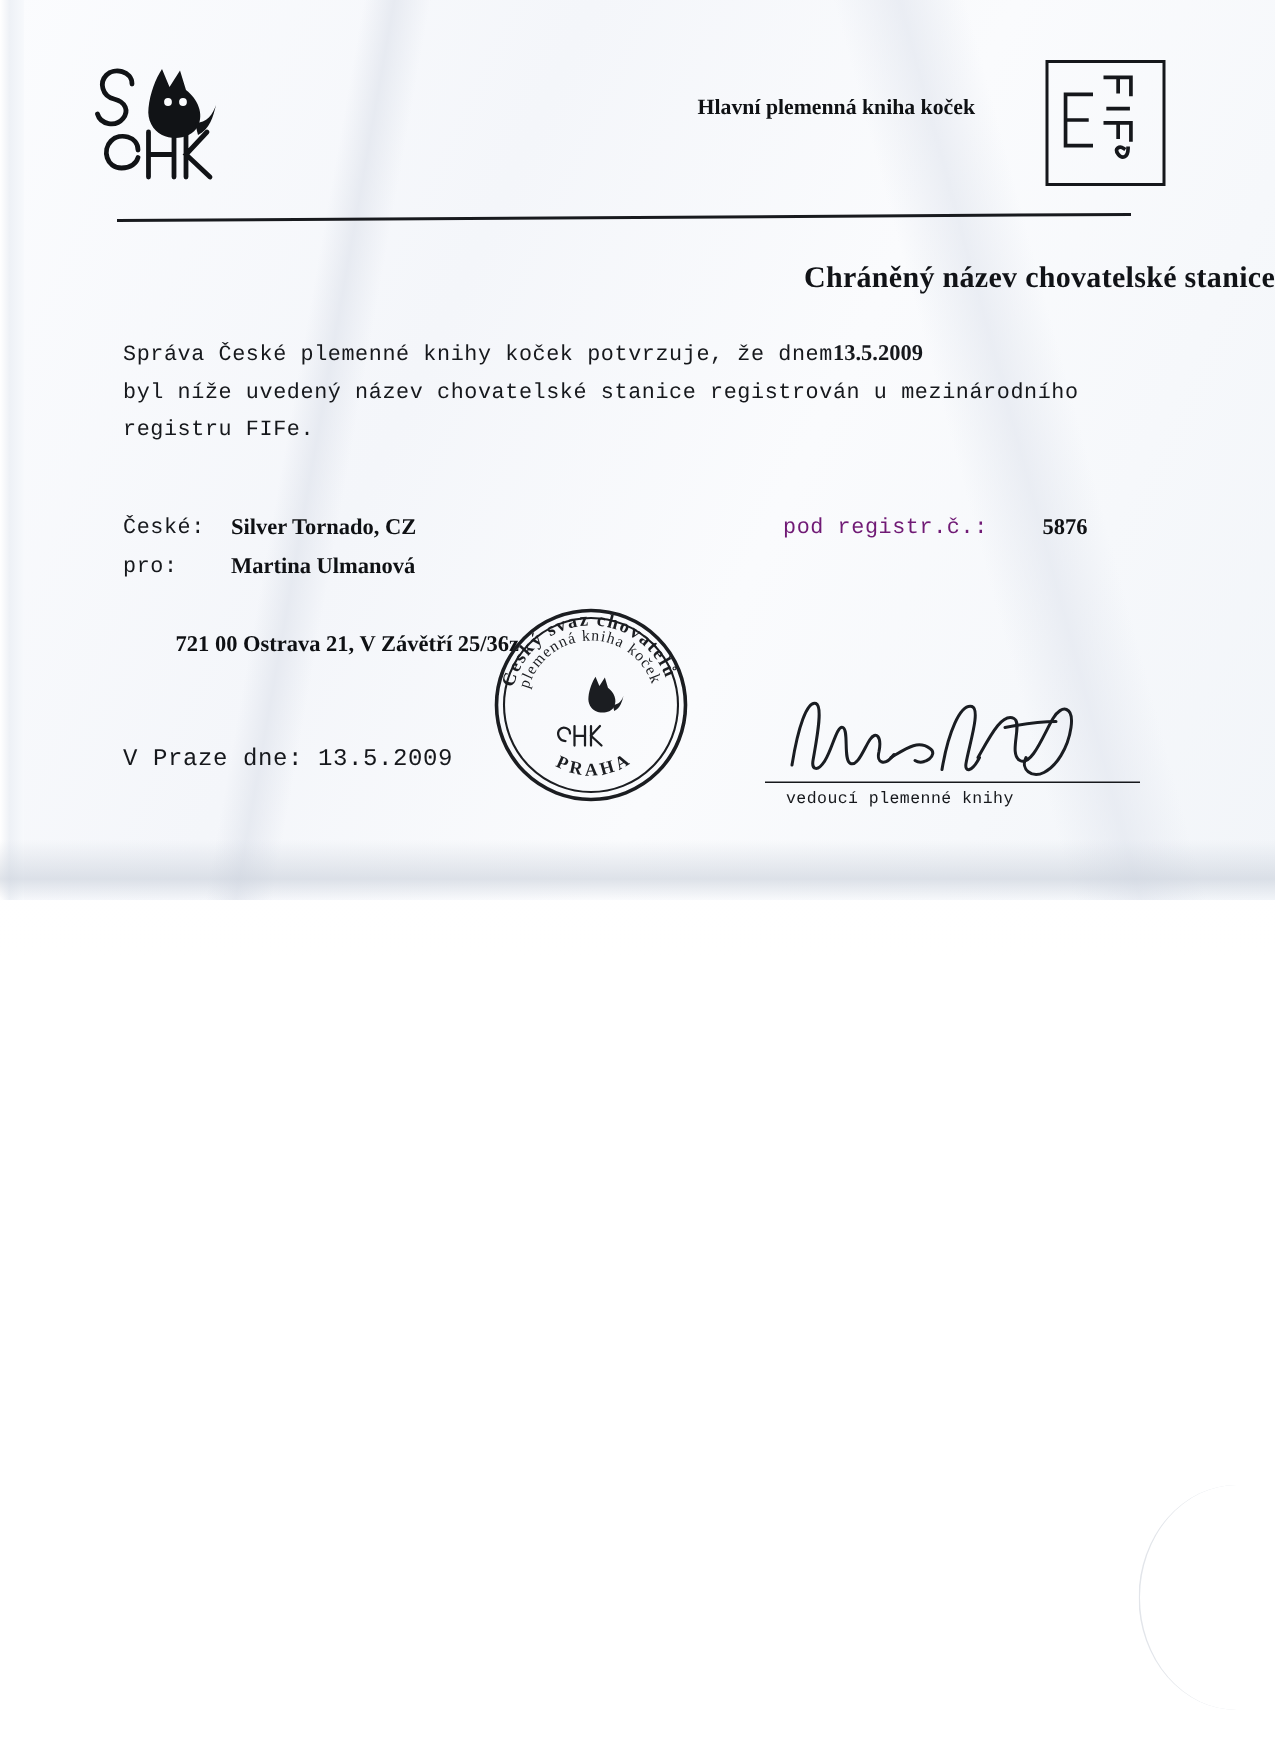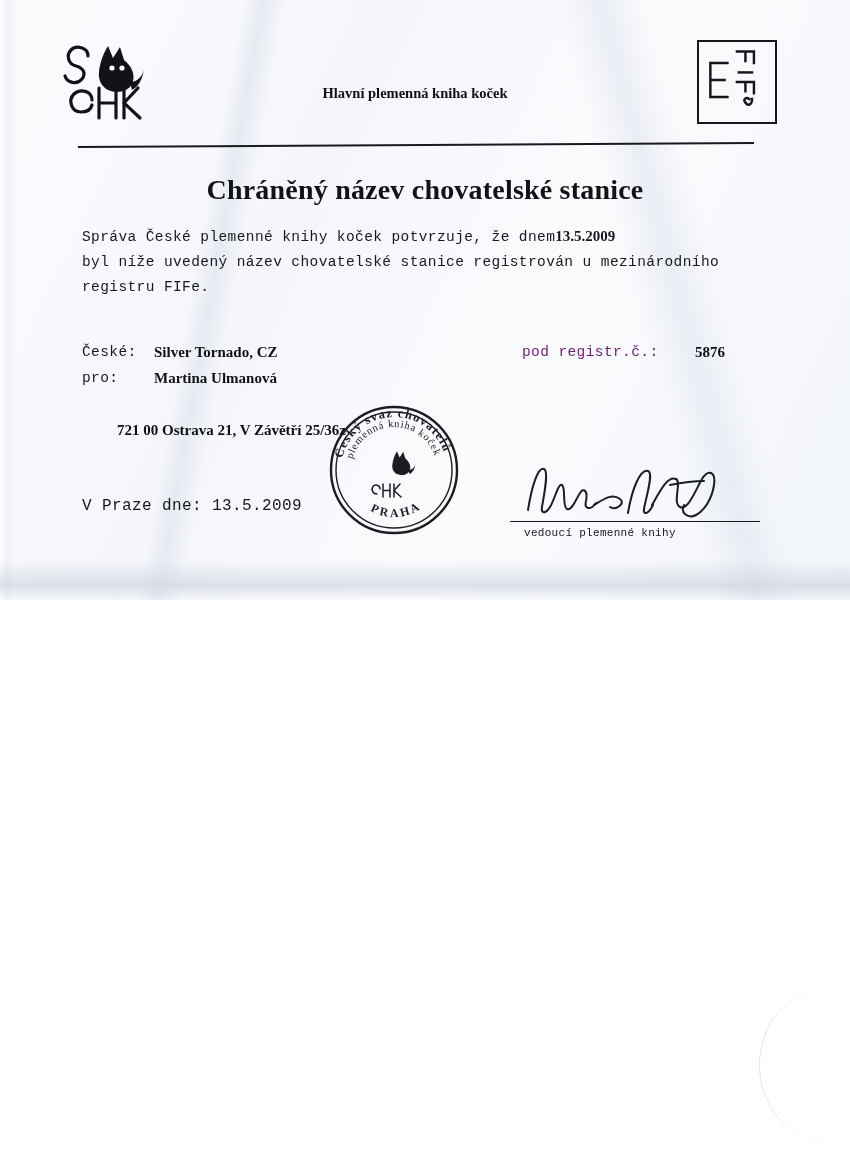--- a/index.html
+++ b/index.html
@@ -87,21 +87,22 @@
   .hdr-line-1 {
     font-size: 15.5px;
     color: #14161a;
     letter-spacing: 0.1px;
     white-space: nowrap;
   }
   .hdr-line-2 {
     font-size: 14.5px;
     font-weight: bold;
     color: #0f1114;
-    margin-top: 27px;
+    margin-top: 6px;
+    text-align: right;
   }
   #fife-logo {
     position: absolute;
     left: 697px;
     top: 40px;
     width: 76px;
     height: 80px;
     border: 2px solid #15171b;
   }
   #hr-main {
@@ -112,22 +113,22 @@
     height: 0;
     border-top: 2px solid #181a1e;
     transform: rotate(-0.35deg);
   }
 
   #doc-title {
     position: absolute;
     left: 0;
     top: 174px;
     width: 850px;
-    text-align: center;
-    font-size: 28px;
+    text-align: right;
+    font-size: 20px;
     font-weight: bold;
     color: #111317;
     letter-spacing: 0.2px;
   }
 
   .mono {
     font-family: "Liberation Mono", monospace;
   }
   #body-para {
     position: absolute;

